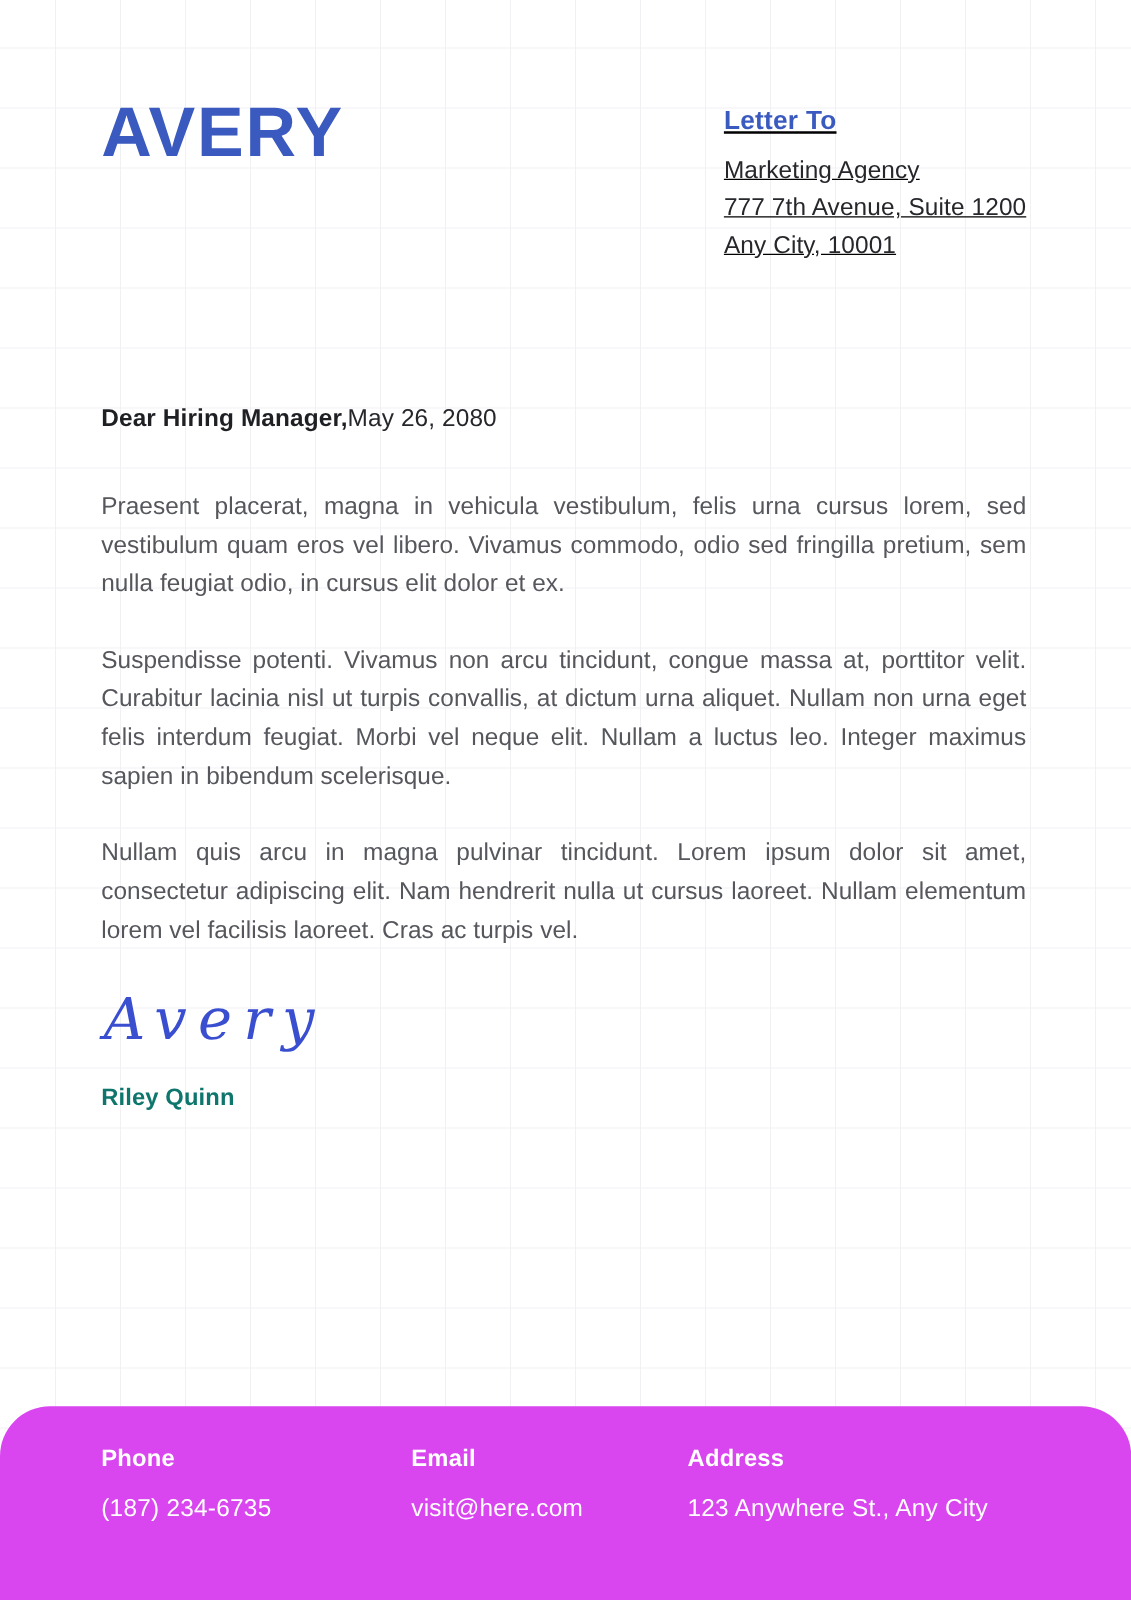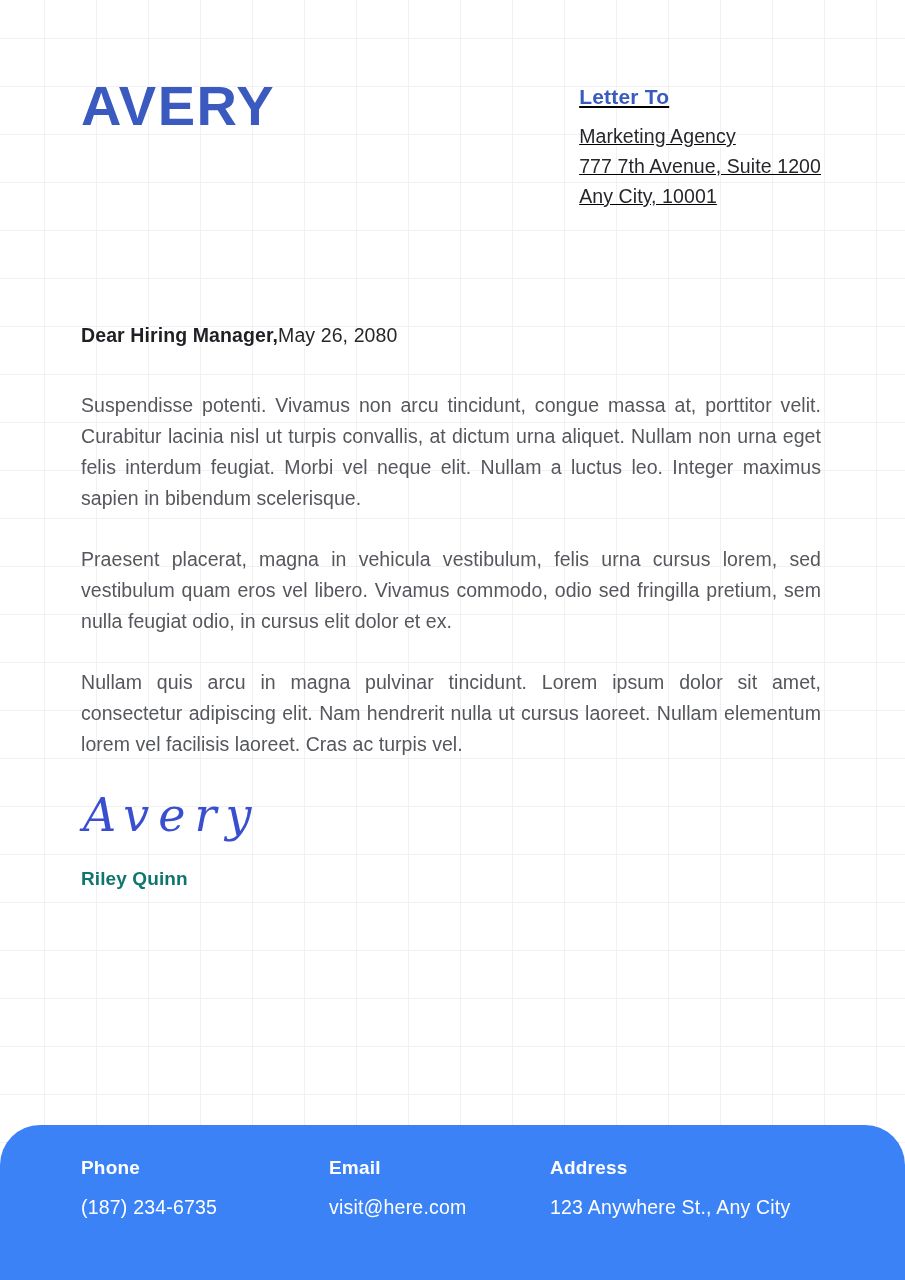--- a/index.html
+++ b/index.html
@@ -150,21 +150,21 @@
     margin-top: 30px;
   }
 
   
   .footer {
     position: absolute;
     left: 0;
     right: 0;
     bottom: 0;
     height: 155px;
-    background: #3b82f6;
+    background: #d946ef;
     border-radius: 40px 40px 0 0;
     padding: 32px 0 0 0;
   }
   .footer-inner {
     display: flex;
     padding-left: 81px;
   }
   .footer-col { flex: 0 0 auto; }
   .footer-col.phone   { width: 248px; }
   .footer-col.email   { width: 221px; }
@@ -208,22 +208,22 @@
   </div>
 
   <div class="body-wrap">
 
     <div class="salutation-row">
       <div class="salutation">Dear Hiring Manager,</div>
       <div class="letter-date">May 26, 2080</div>
     </div>
 
     <div class="paragraphs">
+      <p class="paragraph">Praesent placerat, magna in vehicula vestibulum, felis urna cursus lorem, sed vestibulum quam eros vel libero. Vivamus commodo, odio sed fringilla pretium, sem nulla feugiat odio, in cursus elit dolor et ex.</p>
       <p class="paragraph">Suspendisse potenti. Vivamus non arcu tincidunt, congue massa at, porttitor velit. Curabitur lacinia nisl ut turpis convallis, at dictum urna aliquet. Nullam non urna eget felis interdum feugiat. Morbi vel neque elit. Nullam a luctus leo. Integer maximus sapien in bibendum scelerisque.</p>
-      <p class="paragraph">Praesent placerat, magna in vehicula vestibulum, felis urna cursus lorem, sed vestibulum quam eros vel libero. Vivamus commodo, odio sed fringilla pretium, sem nulla feugiat odio, in cursus elit dolor et ex.</p>
       <p class="paragraph">Nullam quis arcu in magna pulvinar tincidunt. Lorem ipsum dolor sit amet, consectetur adipiscing elit. Nam hendrerit nulla ut cursus laoreet. Nullam elementum lorem vel facilisis laoreet. Cras ac turpis vel.</p>
     </div>
 
     <div class="signoff">
       <div class="signature">Avery</div>
       <div class="signoff-name">Riley Quinn</div>
     </div>
 
   </div>
 

